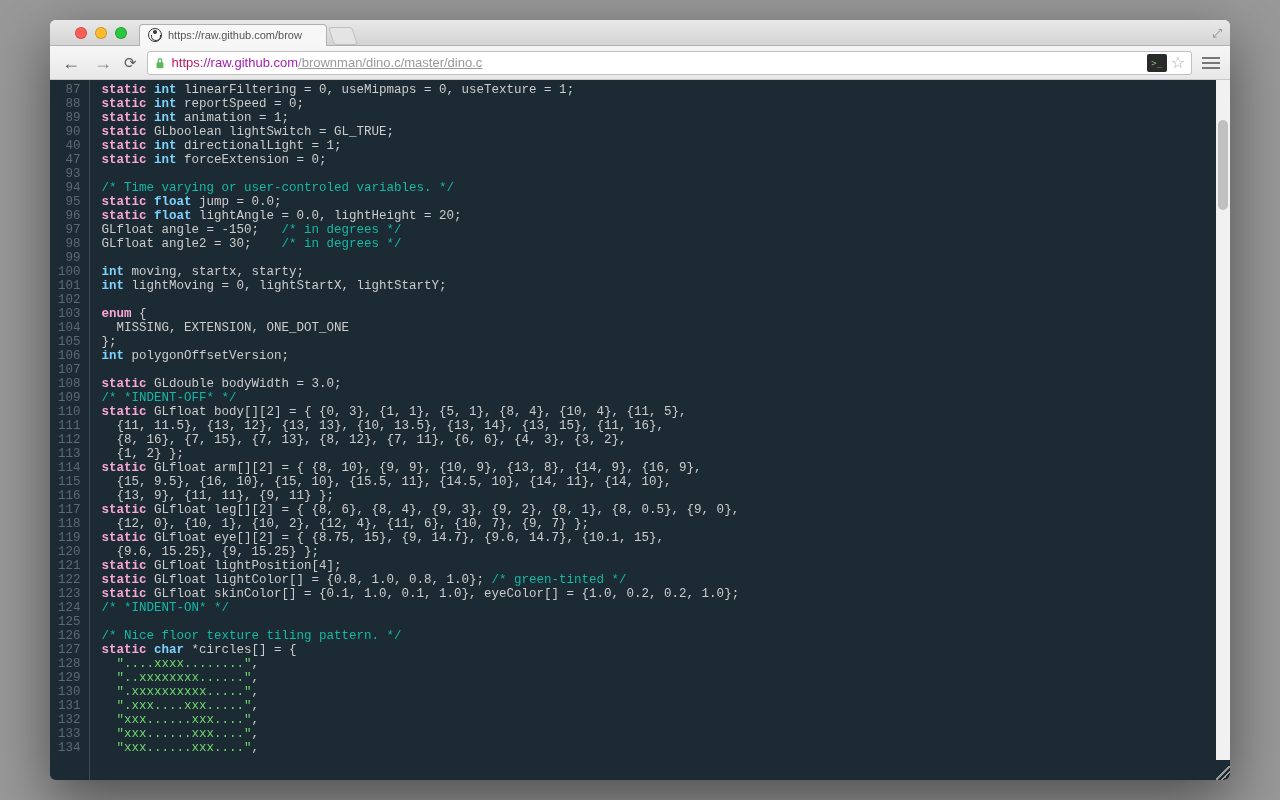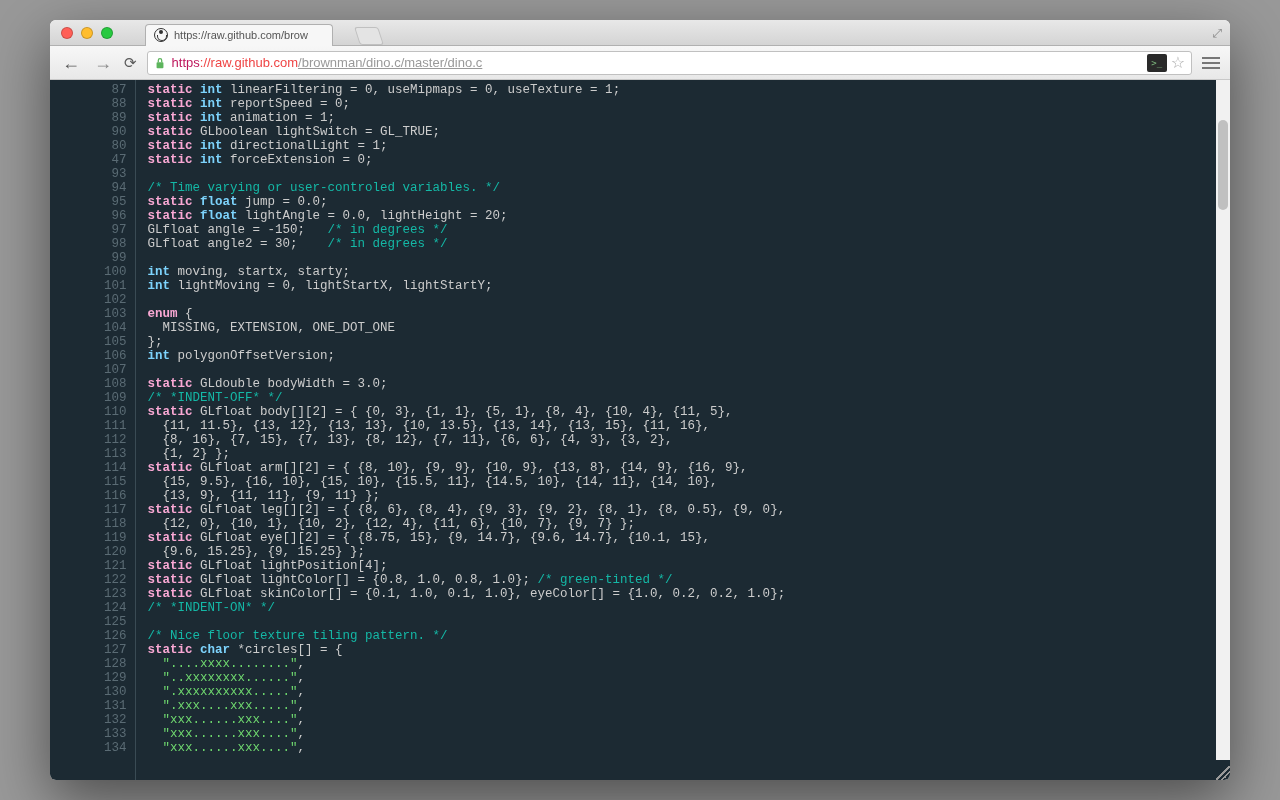--- a/index.html
+++ b/index.html
@@ -22,22 +22,21 @@
   display: flex;
   flex-direction: column;
   overflow: hidden;
 }
 .titlebar {
   height: 26px;
   background: linear-gradient(#e8e8e8, #d4d4d4);
   border-bottom: 1px solid #b0b0b0;
   display: flex;
   align-items: center;
-  padding: 0 11px;
-  gap: 20px;
+  padding: 0 25px;
 }
 .traffic { display: flex; gap: 8px; margin-right: 12px; }
 .dot { width: 12px; height: 12px; border-radius: 50%; border: 0.5px solid rgba(0,0,0,0.2); }
 .dot.red { background: #ff5f57; }
 .dot.yellow { background: #ffbd2e; }
 .dot.green { background: #28c940; }
 .tab {
   display: inline-flex;
   align-items: center;
   background: #f7f7f7;
@@ -73,33 +72,32 @@
   border: 1px solid #c0c0c0;
   border-radius: 3px;
   display: flex;
   align-items: center;
   padding: 0 6px;
   font-size: 13px;
   color: #333;
 }
 .lock { width: 12px; height: 12px; color: #5db55d; margin-right: 6px; }
 .url-https { color: #be185d; }
-.url-host { color: #ef4444; }
+.url-host { color: #a21caf; }
 .url-path { color: #999; text-decoration: underline; }
 .page-action { width: 20px; height: 18px; background: #2a2a2a; border-radius: 2px; margin-left: 6px; display: flex; align-items: center; justify-content: center; }
 .page-action span { color: #7db77d; font-size: 9px; font-family: monospace; }
 .star { color: #aaa; font-size: 16px; margin-left: 4px; cursor: pointer; }
 .hamburger { width: 18px; display: flex; flex-direction: column; gap: 3px; cursor: pointer; }
 .hamburger span { height: 2px; background: #777; }
 .content {
   flex: 1;
   background: #1c2a33;
   overflow: hidden;
   position: relative;
-  padding-left: 46px;
 }
 .code-area {
   display: flex;
   font-family: Menlo, Monaco, "Courier New", monospace;
   font-size: 12.5px;
   line-height: 14px;
   height: 100%;
 }
 .gutter {
   background: #1c2a33;
@@ -169,21 +167,21 @@
       </div>
   </div>
 
   <div class="content">
     <div class="code-area">
       <div class="gutter" id="gutter">
           <div>87</div>
           <div>88</div>
           <div>89</div>
           <div>90</div>
-          <div>80</div>
+          <div>40</div>
           <div>47</div>
           <div>93</div>
           <div>94</div>
           <div>95</div>
           <div>96</div>
           <div>97</div>
           <div>98</div>
           <div>99</div>
           <div>100</div>
           <div>101</div>

